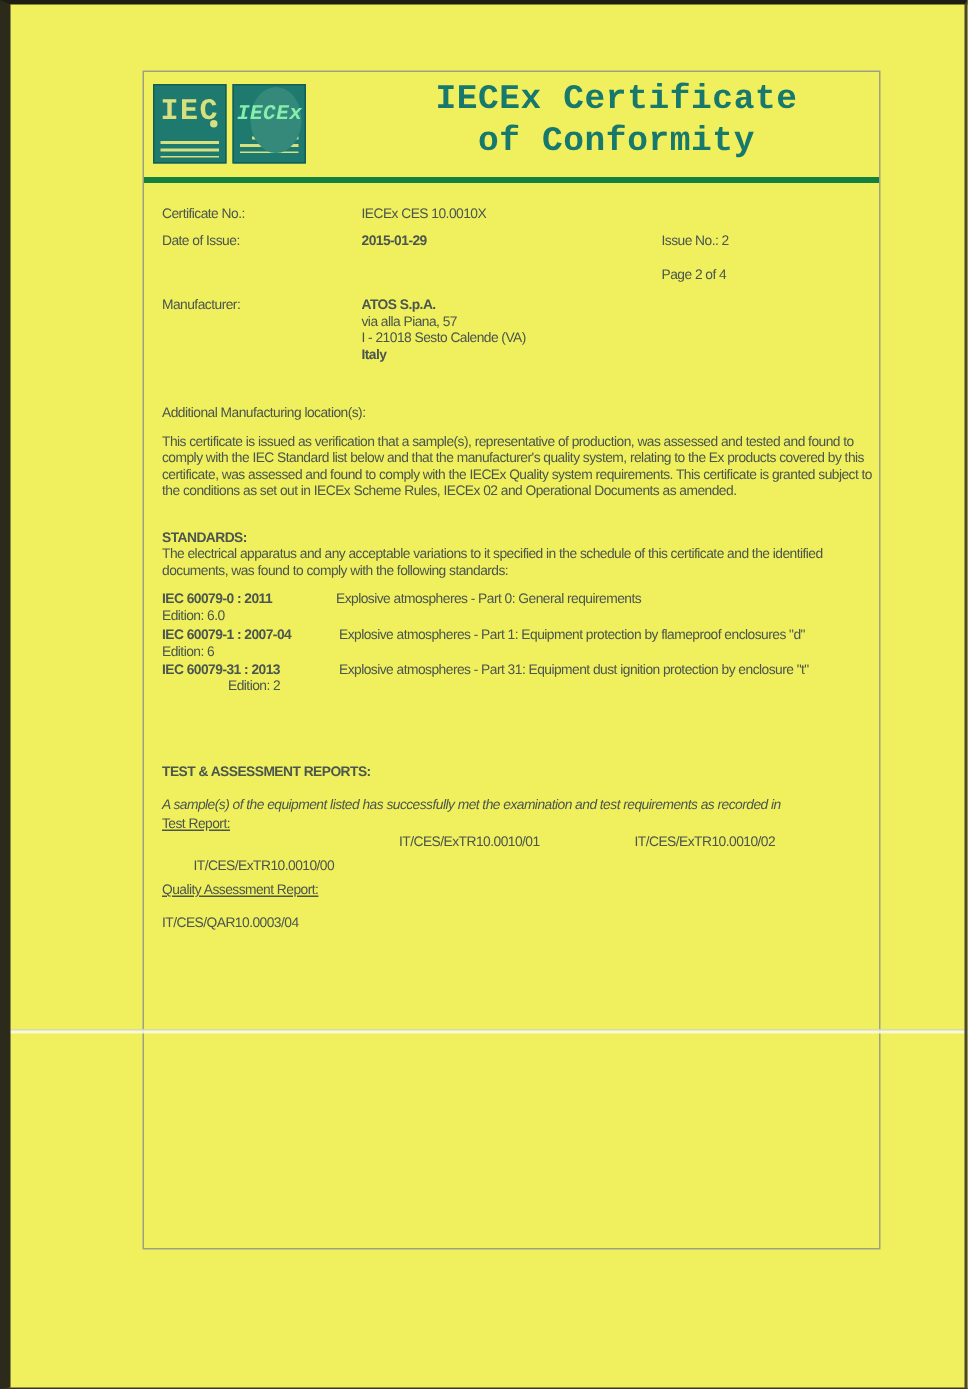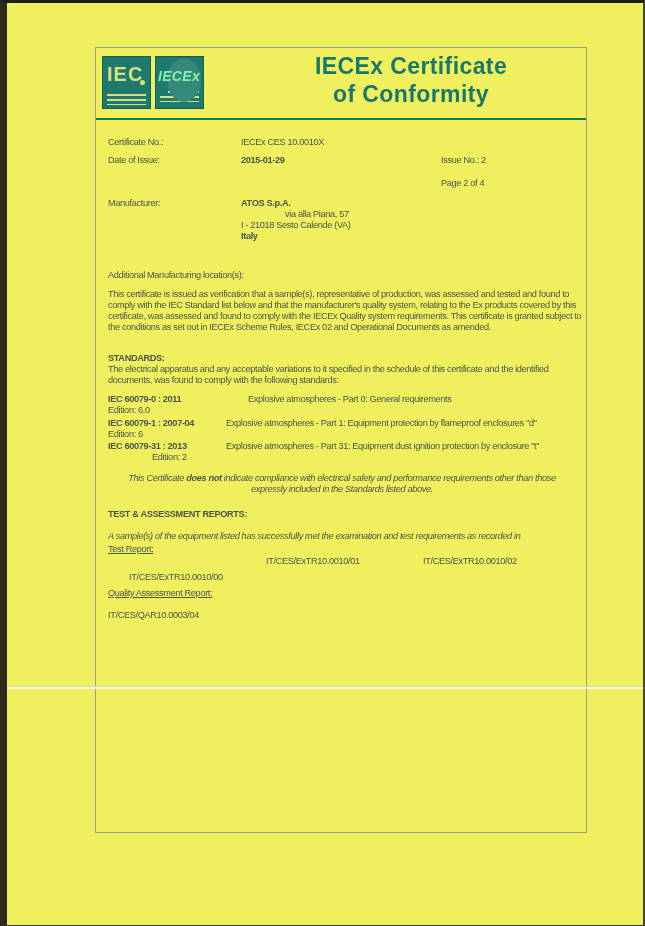--- a/index.html
+++ b/index.html
@@ -31,21 +31,22 @@
   }
   .cert-box {
     position: absolute; left: 95px; top: 47px;
     width: 492px; height: 786px;
     border: 1px solid #9aa184;
     box-sizing: border-box;
   }
   .cert-header {
     position: relative;
     height: 70px;
-    border-bottom: 2px solid #15803d;
+    border-bottom: 4px solid #15803d;
+    font-family: Liberation Mono, monospace;
   }
   .logos { position: absolute; left: 6px; top: 8px; display: flex; gap: 4px; }
   .logo {
     width: 49px; height: 53px;
     background: #1e7a6f;
     border: 1px solid #135f55;
     position: relative; overflow: hidden;
     box-sizing: border-box;
   }
   .logo .logo-line {
@@ -120,46 +121,43 @@
   <div class="t" style="left:145px; top:89px;">IECEx CES 10.0010X</div>
 
   <div class="t" style="left:12px; top:107px;">Date of Issue:</div>
   <div class="t b" style="left:145px; top:107px;">2015-01-29</div>
   <div class="t" style="left:345px; top:107px;">Issue No.: 2</div>
 
   <div class="t" style="left:345px; top:130px;">Page 2 of 4</div>
 
   <div class="t" style="left:12px; top:150px;">Manufacturer:</div>
   <div class="t b" style="left:145px; top:150px;">ATOS S.p.A.</div>
-  <div class="t" style="left:145px; top:161px;margin-left:44px;">via alla Piana, 57</div>
+  <div class="t" style="left:145px; top:161px;">via alla Piana, 57</div>
   <div class="t" style="left:145px; top:172px;">I - 21018 Sesto Calende (VA)</div>
   <div class="t b" style="left:145px; top:183px;">Italy</div>
 
   <div class="t" style="left:12px; top:222px;">Additional Manufacturing location(s):</div>
 
   <div class="t wrap" style="left:12px; top:241px; width:480px;">This certificate is issued as verification that a sample(s), representative of production, was assessed and tested and found to comply with the IEC Standard list below and that the manufacturer's quality system, relating to the Ex products covered by this certificate, was assessed and found to comply with the IECEx Quality system requirements. This certificate is granted subject to the conditions as set out in IECEx Scheme Rules, IECEx 02 and Operational Documents as amended.</div>
 
   <div class="t b" style="left:12px; top:305px;">STANDARDS:</div>
   <div class="t wrap" style="left:12px; top:316px; width:480px;">The electrical apparatus and any acceptable variations to it specified in the schedule of this certificate and the identified documents, was found to comply with the following standards:</div>
 
   <div class="t b" style="left:12px; top:346px;">IEC 60079-0 : 2011</div>
-  <div class="t wrap" style="left:136px; top:346px; width:360px;padding-left:16px;">Explosive atmospheres - Part 0: General requirements</div>
+  <div class="t wrap" style="left:112px; top:346px; width:360px;padding-left:16px;">Explosive atmospheres - Part 0: General requirements</div>
   <div class="t" style="left:12px; top:357px;">Edition: 6.0</div>
 
   <div class="t b" style="left:12px; top:370px;">IEC 60079-1 : 2007-04</div>
   <div class="t wrap" style="left:130px; top:370px; width:360px;">Explosive atmospheres - Part 1: Equipment protection by flameproof enclosures "d"</div>
   <div class="t" style="left:12px; top:381px;">Edition: 6</div>
 
   <div class="t b" style="left:12px; top:393px;">IEC 60079-31 : 2013</div>
   <div class="t wrap" style="left:130px; top:393px; width:360px;">Explosive atmospheres - Part 31: Equipment dust ignition protection by enclosure "t"</div>
   <div class="t" style="left:12px; top:404px;padding-left:44px;">Edition: 2</div>
 
-  <div class="t wrap i center" style="left:14px; top:425px; width:464px;">
-    <span>This Certificate </span><span class="b">does not</span><span> indicate compliance with electrical safety and performance requirements other than those expressly included in the Standards listed above.</span>
-  </div>
 
   <div class="t b" style="left:12px; top:461px;">TEST &amp; ASSESSMENT REPORTS:</div>
   <div class="t i" style="left:12px; top:473px;margin-top:10px;">A sample(s) of the equipment listed has successfully met the examination and test requirements as recorded in</div>
 
   <div class="t u" style="left:12px; top:496px;">Test Report:</div>
   <div class="t" style="left:12px; top:524px;padding-left:21px;">IT/CES/ExTR10.0010/00</div>
   <div class="t" style="left:170px; top:508px;">IT/CES/ExTR10.0010/01</div>
   <div class="t" style="left:327px; top:508px;">IT/CES/ExTR10.0010/02</div>
 
   <div class="t u" style="left:12px; top:540px;">Quality Assessment Report:</div>

